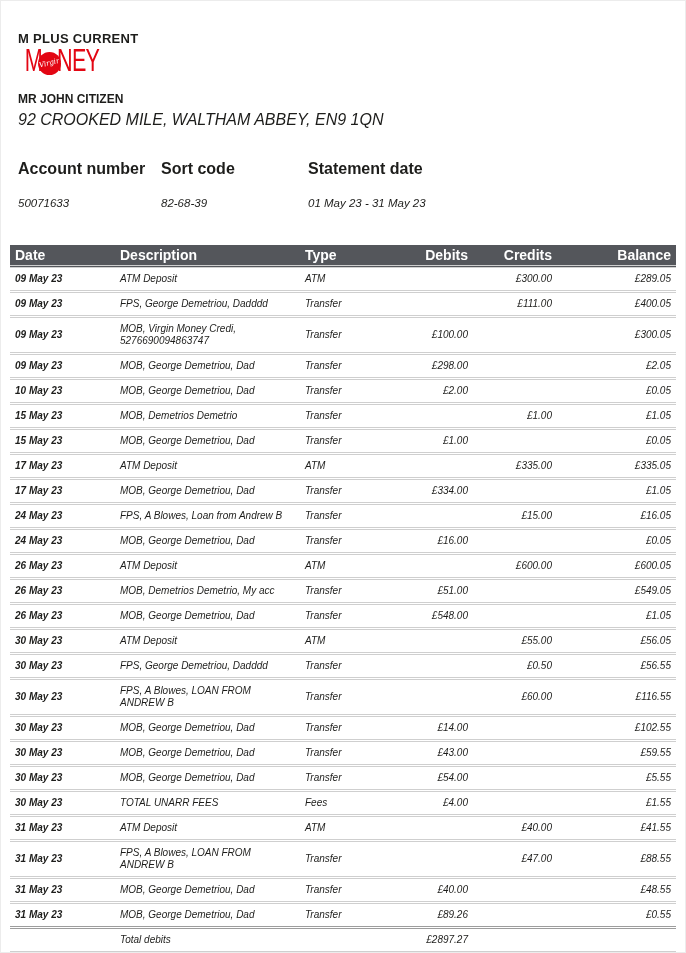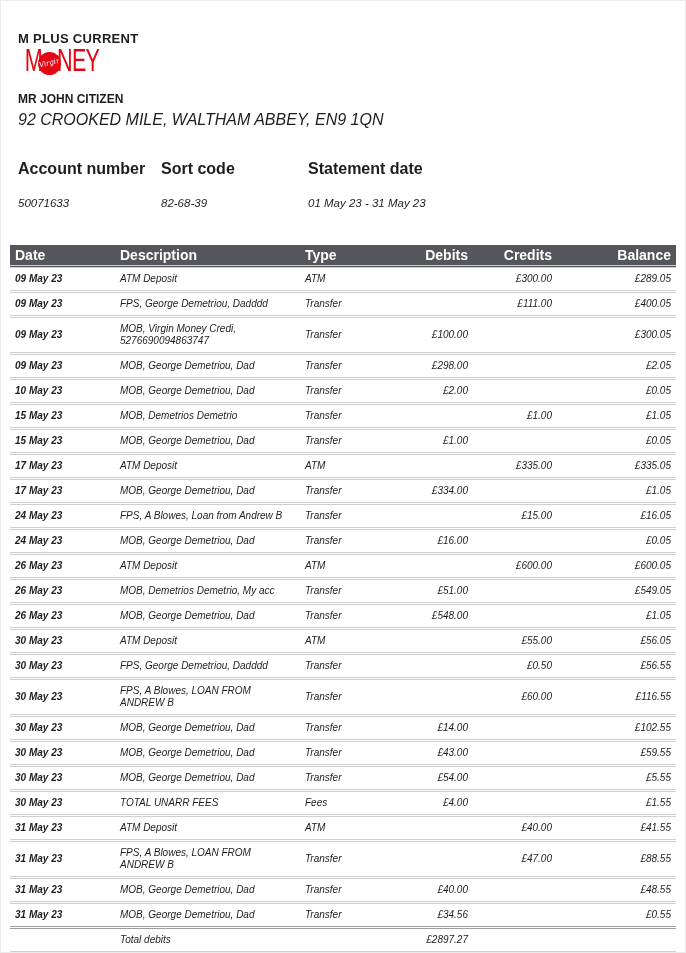--- a/index.html
+++ b/index.html
@@ -291,21 +291,21 @@
           <td>MOB, George Demetriou, Dad</td>
           <td>Transfer</td>
           <td>£40.00</td>
           <td></td>
           <td>£48.55</td>
         </tr>
         <tr>
           <td>31 May 23</td>
           <td>MOB, George Demetriou, Dad</td>
           <td>Transfer</td>
-          <td>£34.56</td>
+          <td>£89.26</td>
           <td></td>
           <td>£0.55</td>
         </tr>
         <tr class="total total-first">
           <td></td>
           <td>Total debits</td>
           <td></td>
           <td>£2897.27</td>
           <td></td>
           <td></td>

